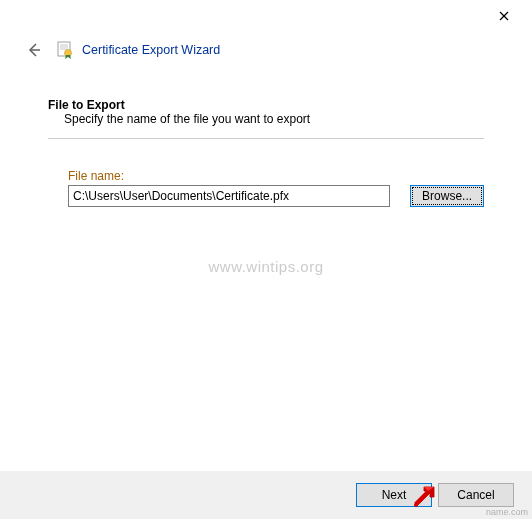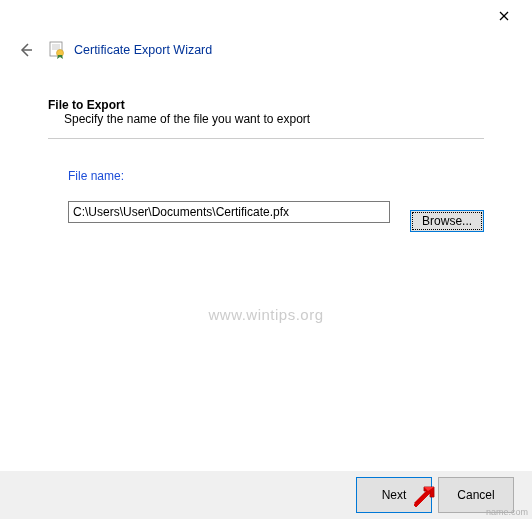--- a/index.html
+++ b/index.html
@@ -30,21 +30,21 @@
       align-items: center;
       justify-content: center;
       font-size: 14px;
       color: #000;
       font-family: Arial, sans-serif;
       cursor: pointer;
     }
     .header {
       display: flex;
       align-items: center;
-      padding: 8px 16px 16px 16px;
+      padding: 8px 16px 16px 24px;
     }
     .back-arrow {
       width: 20px;
       height: 20px;
       display: flex;
       align-items: center;
       justify-content: center;
       margin-right: 12px;
       color: #606060;
       cursor: pointer;
@@ -86,22 +86,22 @@
       border: none;
       border-top: 1px solid #cccccc;
       margin: 0;
     }
     .field-area {
       margin-top: 30px;
       margin-left: 20px;
     }
     .field-label {
       font-size: 12px;
-      color: #1d4ed8;
-      margin-bottom: 8px;
+      color: #a16207;
+      margin-bottom: 2px;
     }
     .field-row {
       display: flex;
       align-items: center;
       gap: 20px;
     }
     .file-input {
       width: 340px;
       height: 22px;
       border: 1px solid #7a7a7a;
@@ -113,49 +113,47 @@
       width: 78px;
       height: 22px;
       background: #e1e1e1;
       border: 1px solid #0078d7;
       outline: 1px dotted #000;
       outline-offset: -3px;
       font-size: 12px;
       color: #000;
       cursor: pointer;
       padding: 0;
-      margin-top: 19px;
     }
     .watermark {
       position: absolute;
       left: 50%;
       top: 258px;
       transform: translateX(-50%);
       font-size: 15px;
       color: #cccccc;
       letter-spacing: 0.5px;
       pointer-events: none;
-      margin-top: 48px;
     }
     .footer {
       position: absolute;
       bottom: 0;
       left: 0;
       right: 0;
       height: 48px;
       background: #f0f0f0;
       display: flex;
       align-items: center;
       justify-content: flex-end;
       padding-right: 18px;
       gap: 6px;
     }
     .footer-btn {
       width: 76px;
-      height: 36px;
+      height: 24px;
       background: #e1e1e1;
       border: 1px solid #adadad;
       font-size: 12px;
       color: #000;
       cursor: pointer;
       padding: 0;
     }
     .next-btn {
       border: 1px solid #0078d7;
     }

